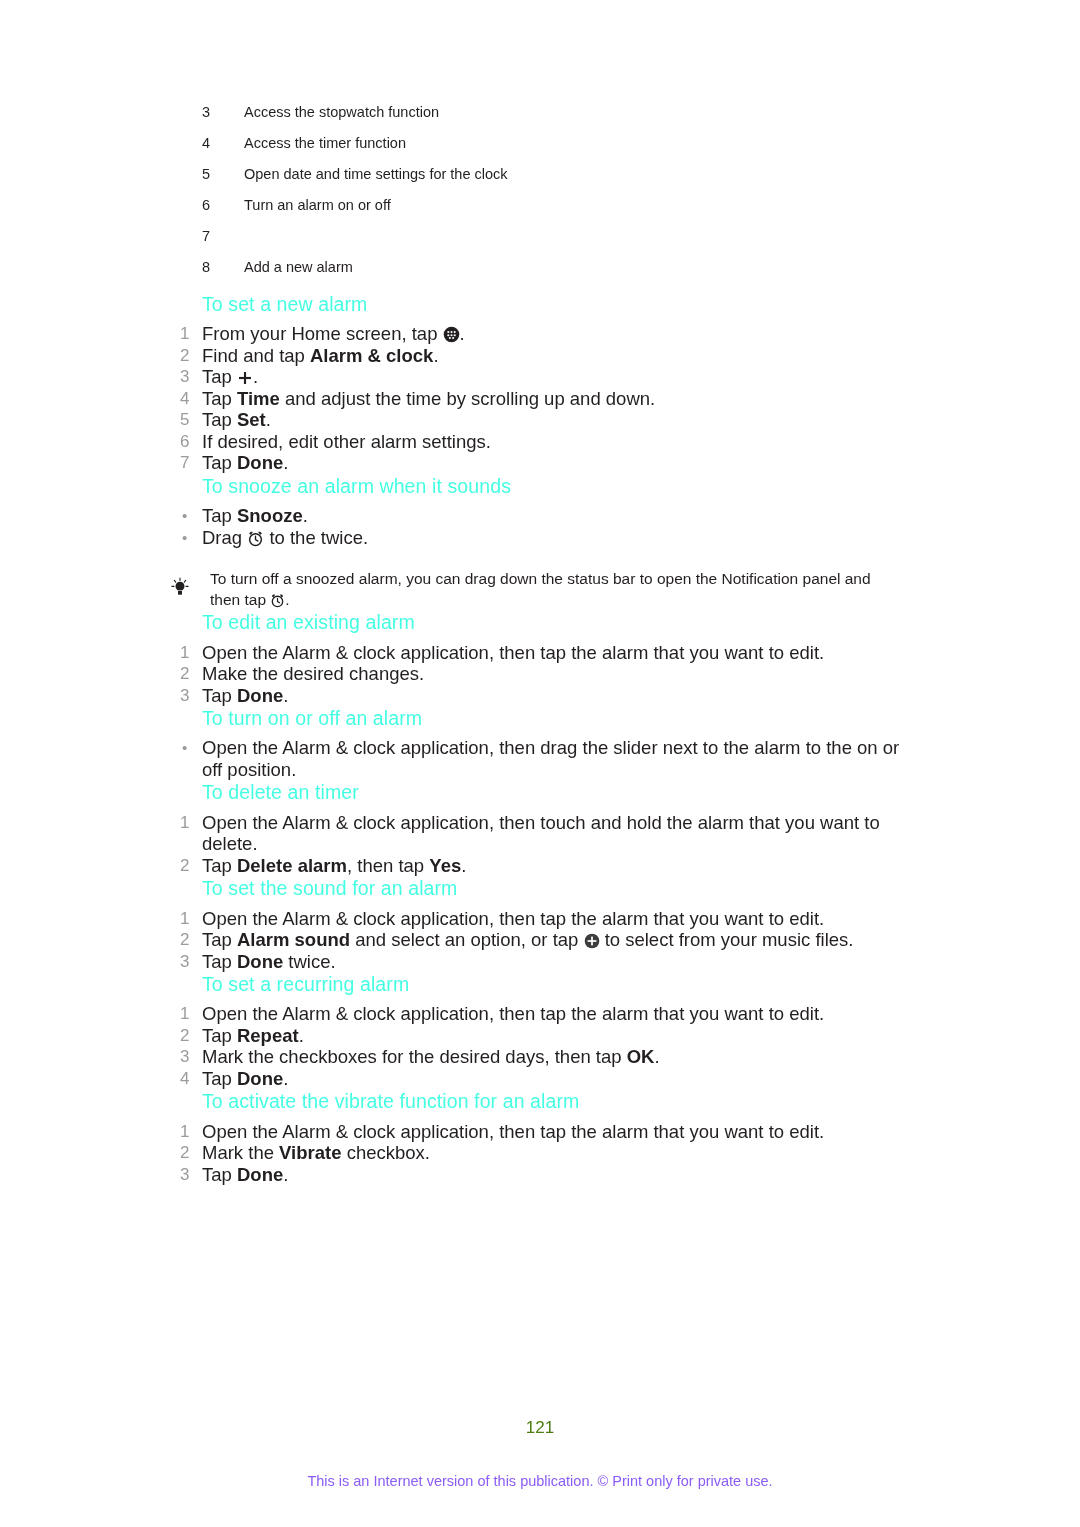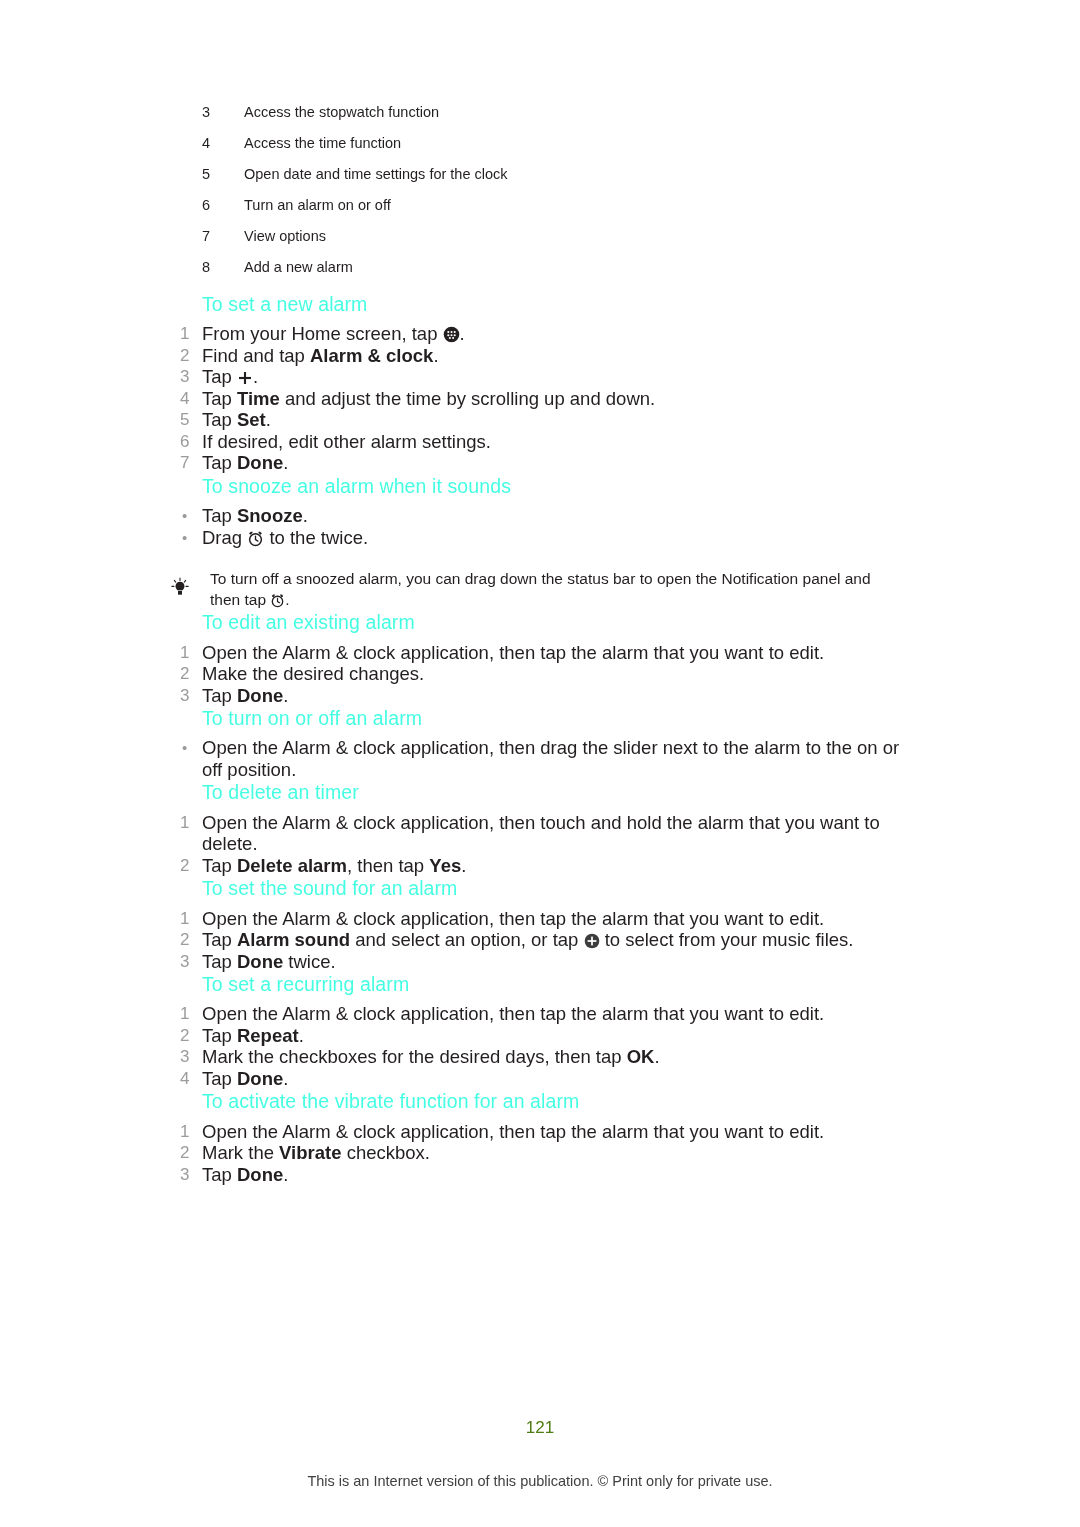--- a/index.html
+++ b/index.html
@@ -127,48 +127,47 @@
     font-size: 17px;
     color: #4d7c0f;
   }
   .footer-note {
     position: absolute;
     left: 0;
     right: 0;
     top: 1473px;
     text-align: center;
     font-size: 14.5px;
-    color: #404040;
+    color: #8b5cf6;
   }
 </style>
 </head>
 <body>
 
 <div class="page">
 
   <div class="legend">
     <div class="legend-row">
       <span class="legend-num">3</span>
       <span class="legend-text">Access the stopwatch function</span>
     </div>
     <div class="legend-row">
       <span class="legend-num">4</span>
-      <span class="legend-text">Access the time function</span>
+      <span class="legend-text">Access the timer function</span>
     </div>
     <div class="legend-row">
       <span class="legend-num">5</span>
       <span class="legend-text">Open date and time settings for the clock</span>
     </div>
     <div class="legend-row">
       <span class="legend-num">6</span>
       <span class="legend-text">Turn an alarm on or off</span>
     </div>
     <div class="legend-row">
       <span class="legend-num">7</span>
-      <span class="legend-text">View options</span>
     </div>
     <div class="legend-row">
       <span class="legend-num">8</span>
       <span class="legend-text">Add a new alarm</span>
     </div>
   </div>
 
   <div class="content">
 
     <h2 class="section-heading">To set a new alarm</h2>

